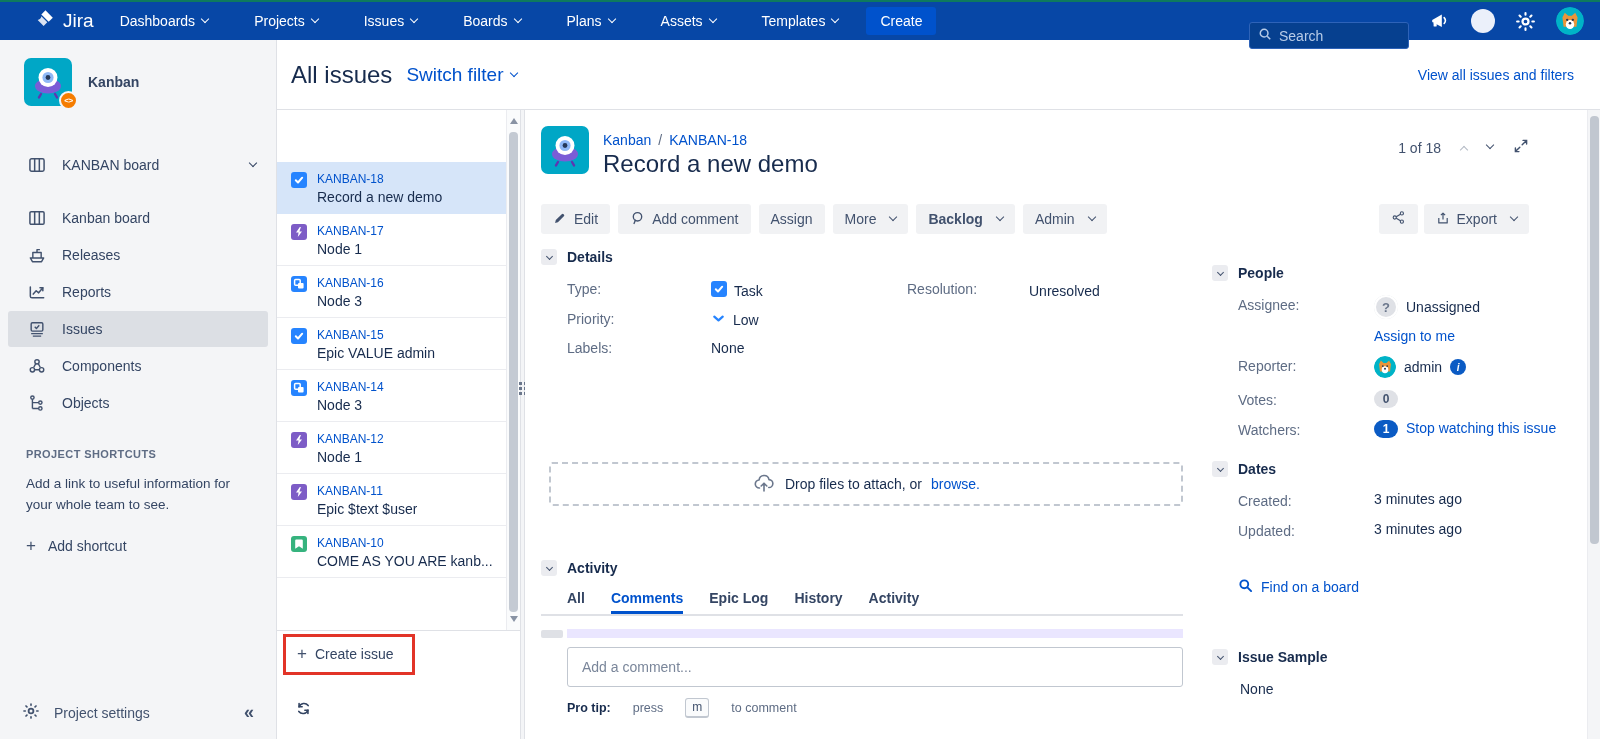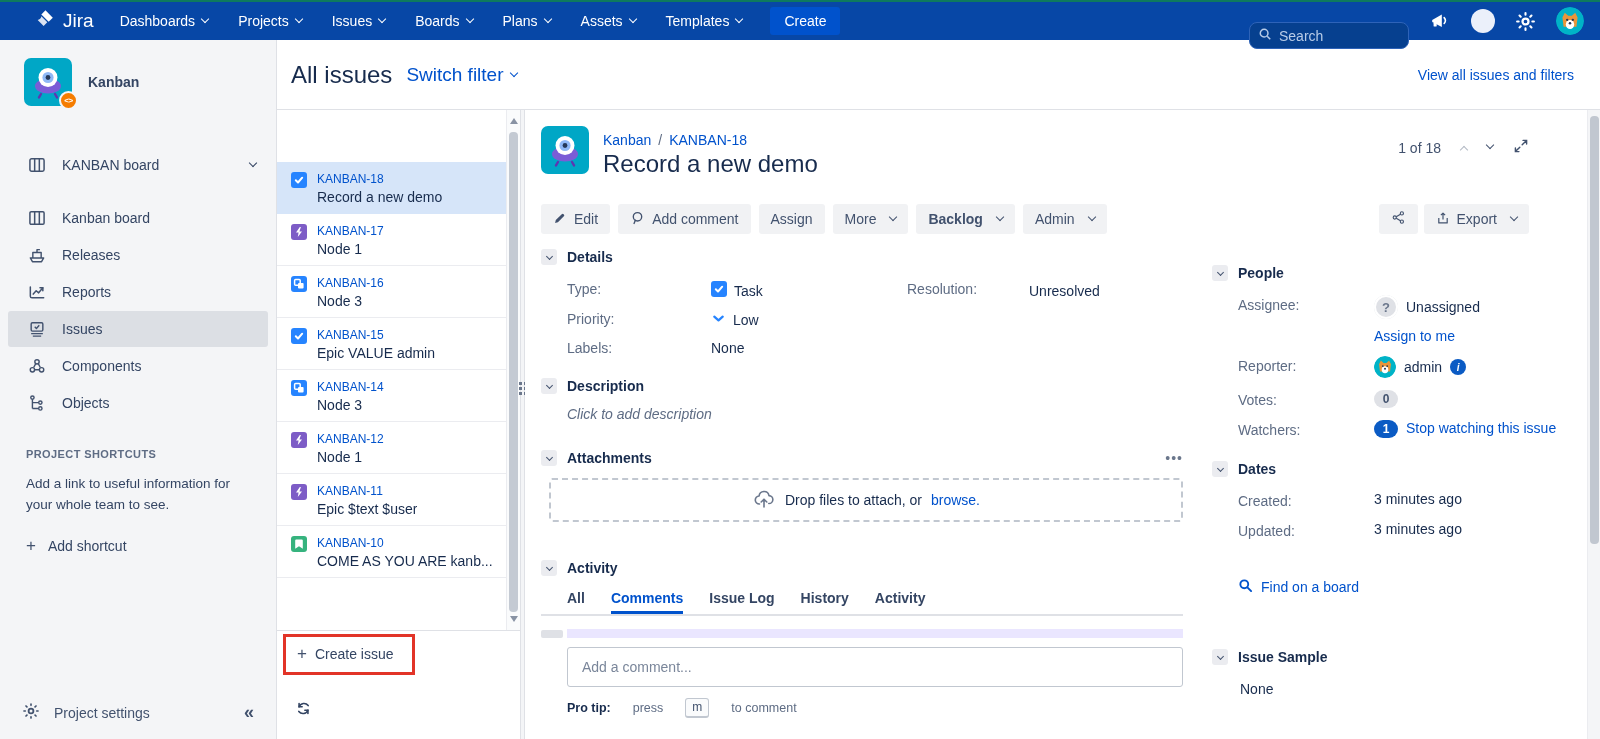--- a/index.html
+++ b/index.html
@@ -6,29 +6,29 @@
   html,body { width:1600px; height:739px; overflow:hidden; }
   body { font-family:"Liberation Sans","DejaVu Sans",sans-serif; background:#fff; position:relative; color:#172B4D; }
 
   .topline { position:absolute; left:0; top:0; width:1600px; height:2px; background:var(--top_strip); z-index:30; }
 
   
   .topnav { position:absolute; left:0; top:2px; width:1600px; height:38px; background:var(--nav_bg);
             display:flex; align-items:center; padding:0 16px; color:#fff; z-index:20; }
   .brand { display:flex; align-items:center; gap:7px; margin:0 26px 0 18px; cursor:pointer; }
   .brand span { font-size:19px; font-weight:500; color:#fff; }
-  .navmenu { display:flex; align-items:center; gap:30px; }
+  .navmenu { display:flex; align-items:center; gap:46px; }
   .navitem { font-size:14px; color:#fff; display:flex; align-items:center; cursor:pointer; white-space:nowrap; }
   .chev { display:inline-block; width:6px; height:6px; border-right:1.7px solid currentColor; border-bottom:1.7px solid currentColor;
           transform:rotate(45deg); margin-left:7px; position:relative; top:-2px; }
   .chev.up { transform:rotate(-135deg); top:2px; }
   .create-btn { margin-left:28px; background:var(--accent_blue); color:#fff; border:none; border-radius:3px;
                 font-size:14px; font-weight:500; padding:6px 14px; cursor:pointer; font-family:inherit; }
   .nav-right { margin-left:auto; display:flex; align-items:center; gap:20px; }
-  .searchbox { width:160px; height:27px; background:#06408F; border:1px solid #2E63B8; border-radius:8px;
+  .searchbox { width:160px; height:27px; background:#06408F; border:1px solid #2E63B8; border-radius:3px;
                display:flex; align-items:center; padding:0 8px; gap:7px; color:#9FB8DC; cursor:text;margin-top:29px; }
   .searchbox .ph { font-size:14px; color:#B8CCE8; }
   .nav-icon { display:flex; align-items:center; justify-content:center; cursor:pointer; }
   .help-badge { width:24px; height:24px; border-radius:50%; background:#EBF0FA; color:var(--nav_bg);
                 font-weight:700; font-size:15px; display:flex; align-items:center; justify-content:center; }
   .avatar-dog { width:28px; height:28px; border-radius:50%; overflow:hidden; display:inline-flex; }
   .avatar-dog.small { width:22px; height:22px; }
 
   
   .sidebar { position:absolute; left:0; top:40px; width:277px; height:699px; background:var(--sidebar_bg);
@@ -598,38 +598,22 @@
       <span></span>
         <span></span>
 
       <span class="lbl">Labels:</span>
       <span class="val">None</span>
       <span></span>
         <span></span>
     </div>
   </div>
 
-  <div class="sec-desc">
-    <div class="section-head">
-      <span class="twisty">
-          <span class="chev"></span>
-        </span>
-      <h2>Description</h2>
-    </div>
-    <div class="desc-placeholder">Click to add description</div>
-  </div>
 
   <div class="sec-attach">
-    <div class="section-head">
-      <span class="twisty">
-          <span class="chev"></span>
-        </span>
-      <h2>Attachments</h2>
-      <span class="attach-more">•••</span>
-    </div>
     <div class="dropzone">
       <span><svg width="24" height="24" viewBox="0 0 24 24">
             <g stroke="#6B778C" stroke-width="1.6" fill="none" stroke-linecap="round" stroke-linejoin="round">
               <path d="M7.5 17a4 4 0 0 1-.4-8A5 5 0 0 1 17 8.6a3.9 3.9 0 0 1-.2 7.9"></path>
               <path d="M12 20v-7.5M9.2 15l2.8-2.8 2.8 2.8"></path>
             </g>
           </svg></span>
       <span>Drop files to attach, or</span>
       <a>browse.</a>
     </div>
@@ -638,21 +622,21 @@
   <div class="sec-activity">
     <div class="section-head">
       <span class="twisty">
           <span class="chev"></span>
         </span>
       <h2>Activity</h2>
     </div>
     <div class="tabbar" id="activity-tabs">
         <span class="tab">All</span>
         <span class="tab active">Comments</span>
-        <span class="tab">Issue Log</span>
+        <span class="tab">Epic Log</span>
         <span class="tab">History</span>
         <span class="tab">Activity</span>
       </div>
     <div class="load-strip">
         <span class="nub"></span>
         <span class="bar"></span>
       </div>
     <div class="comment-box">
       <span>Add a comment...</span>
     </div>

